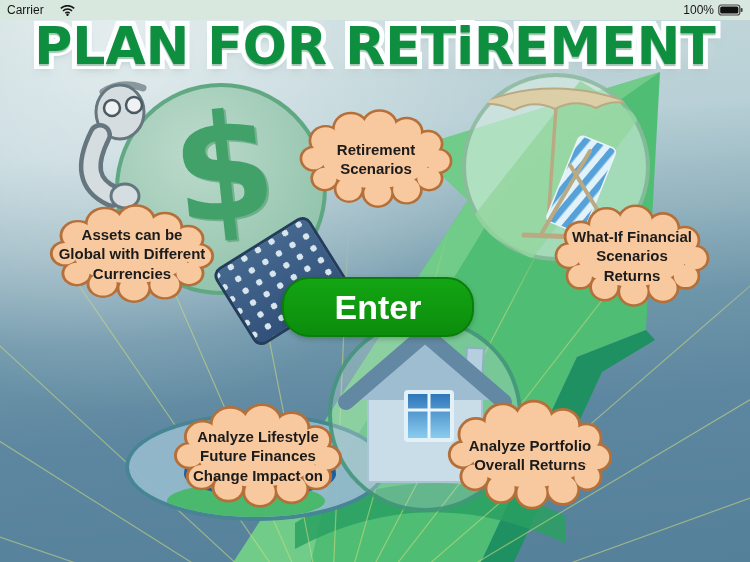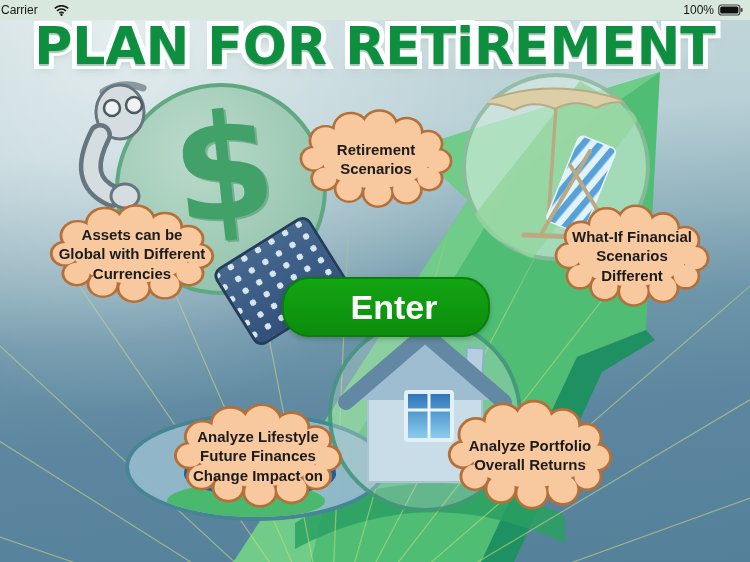--- a/index.html
+++ b/index.html
@@ -2,21 +2,21 @@
 <html><head>
 <meta charset="utf-8">
 <style>
   html,body{margin:0;padding:0;background:#222;}
   .screen{position:relative;width:750px;height:562px;overflow:hidden;
     font-family:"Liberation Sans",sans-serif;background:linear-gradient(175deg,#c6d9db 0%,#b8d0d6 26%,#93b3bf 42%,#6e96aa 56%,#5d87a0 72%,#55809a 100%);}
   .glow-topleft{position:absolute;inset:0;background:radial-gradient(circle at 16% 6%,rgba(255,255,255,.55),rgba(255,255,255,0) 46%);pointer-events:none;}
   svg.layer{position:absolute;left:0;top:0;}
   
   .statusbar{position:absolute;left:0;top:0;width:750px;height:20px;background:#d9e8de;display:flex;align-items:center;justify-content:space-between;font-size:12px;color:#151515;z-index:40;}
-  .sb-left{display:flex;align-items:center;gap:16px;padding-left:1px;}
+  .sb-left{display:flex;align-items:center;gap:16px;padding-left:7px;}
   .sb-right{display:flex;align-items:center;gap:4px;padding-right:7px;}
   .sb-center{position:absolute;left:0;right:0;text-align:center;font-weight:500;}
   
   .title-layer{position:absolute;left:0;right:0;top:16px;text-align:center;white-space:nowrap;
     font-family:"DejaVu Sans",sans-serif;font-weight:700;font-size:52px;letter-spacing:0;z-index:20;pointer-events:none;}
   .title-back{color:#ffffff;-webkit-text-stroke:10px #fdfeff;text-shadow:0 4px 10px rgba(125,160,160,.7),0 0 5px #fff,0 0 14px rgba(255,255,255,.95);}
   .title-front{color:#0e8f3f;text-shadow:0 2px 1px rgba(7,92,40,.35);}
   
   .money-circle{position:absolute;left:115px;top:83px;width:212px;height:212px;border-radius:50%;
     background:radial-gradient(circle at 38% 32%,#bcdacb,#95c5af 72%);border:4px solid rgba(88,164,124,.9);box-sizing:border-box;z-index:5;}
@@ -39,21 +39,21 @@
     background:rgba(186,216,204,.38);border:4px solid rgba(58,142,118,.8);box-sizing:border-box;z-index:9;}
   
   .cloud{position:absolute;z-index:25;}
   .cloud svg{position:absolute;inset:0;width:100%;height:100%;overflow:visible;}
   .cloud-text{position:absolute;inset:10% 6%;display:flex;flex-direction:column;align-items:center;justify-content:center;
     text-align:center;font-size:15px;line-height:1.28;font-weight:600;color:#1b1b1b;}
   .cloud-text span{display:block;}
   
   .enter-btn{position:absolute;left:282px;top:277px;width:188px;height:56px;border-radius:27px;border:2px solid #0a7d0a;
     background:linear-gradient(180deg,#13a513,#0c8d0c);color:#fff;display:flex;align-items:center;justify-content:center;
-    font-size:34px;font-weight:700;font-family:"Liberation Sans",sans-serif;z-index:30;cursor:pointer;box-shadow:0 2px 5px rgba(0,40,0,.25);padding-left:16px;}
+    font-size:34px;font-weight:700;font-family:"Liberation Sans",sans-serif;z-index:30;cursor:pointer;box-shadow:0 2px 5px rgba(0,40,0,.25);}
   .rays{ -webkit-mask-image:linear-gradient(180deg,rgba(0,0,0,0) 0,#000 95px);mask-image:linear-gradient(180deg,rgba(0,0,0,0) 0,#000 95px);}
 </style>
 </head>
 <body>
 
 <div class="screen">
 
   <svg width="0" height="0" style="position:absolute">
     <defs>
       <g id="cloudShape">
@@ -206,21 +206,21 @@
     </div>
   </div>
 
   <div class="cloud" style="left:551px;top:201px;width:162px;height:110px">
     <svg viewBox="-9 -12 178 129" preserveAspectRatio="none">
         <use href="#cloudShape"></use>
       </svg>
     <div class="cloud-text">
       <span>What-If Financial</span>
       <span>Scenarios</span>
-      <span>Different</span>
+      <span>Returns</span>
     </div>
   </div>
 
   <div class="cloud" style="left:170px;top:400px;width:176px;height:112px">
     <svg viewBox="-9 -12 178 129" preserveAspectRatio="none">
         <use href="#cloudShape"></use>
       </svg>
     <div class="cloud-text">
       <span>Analyze Lifestyle</span>
       <span>Future Finances</span>

